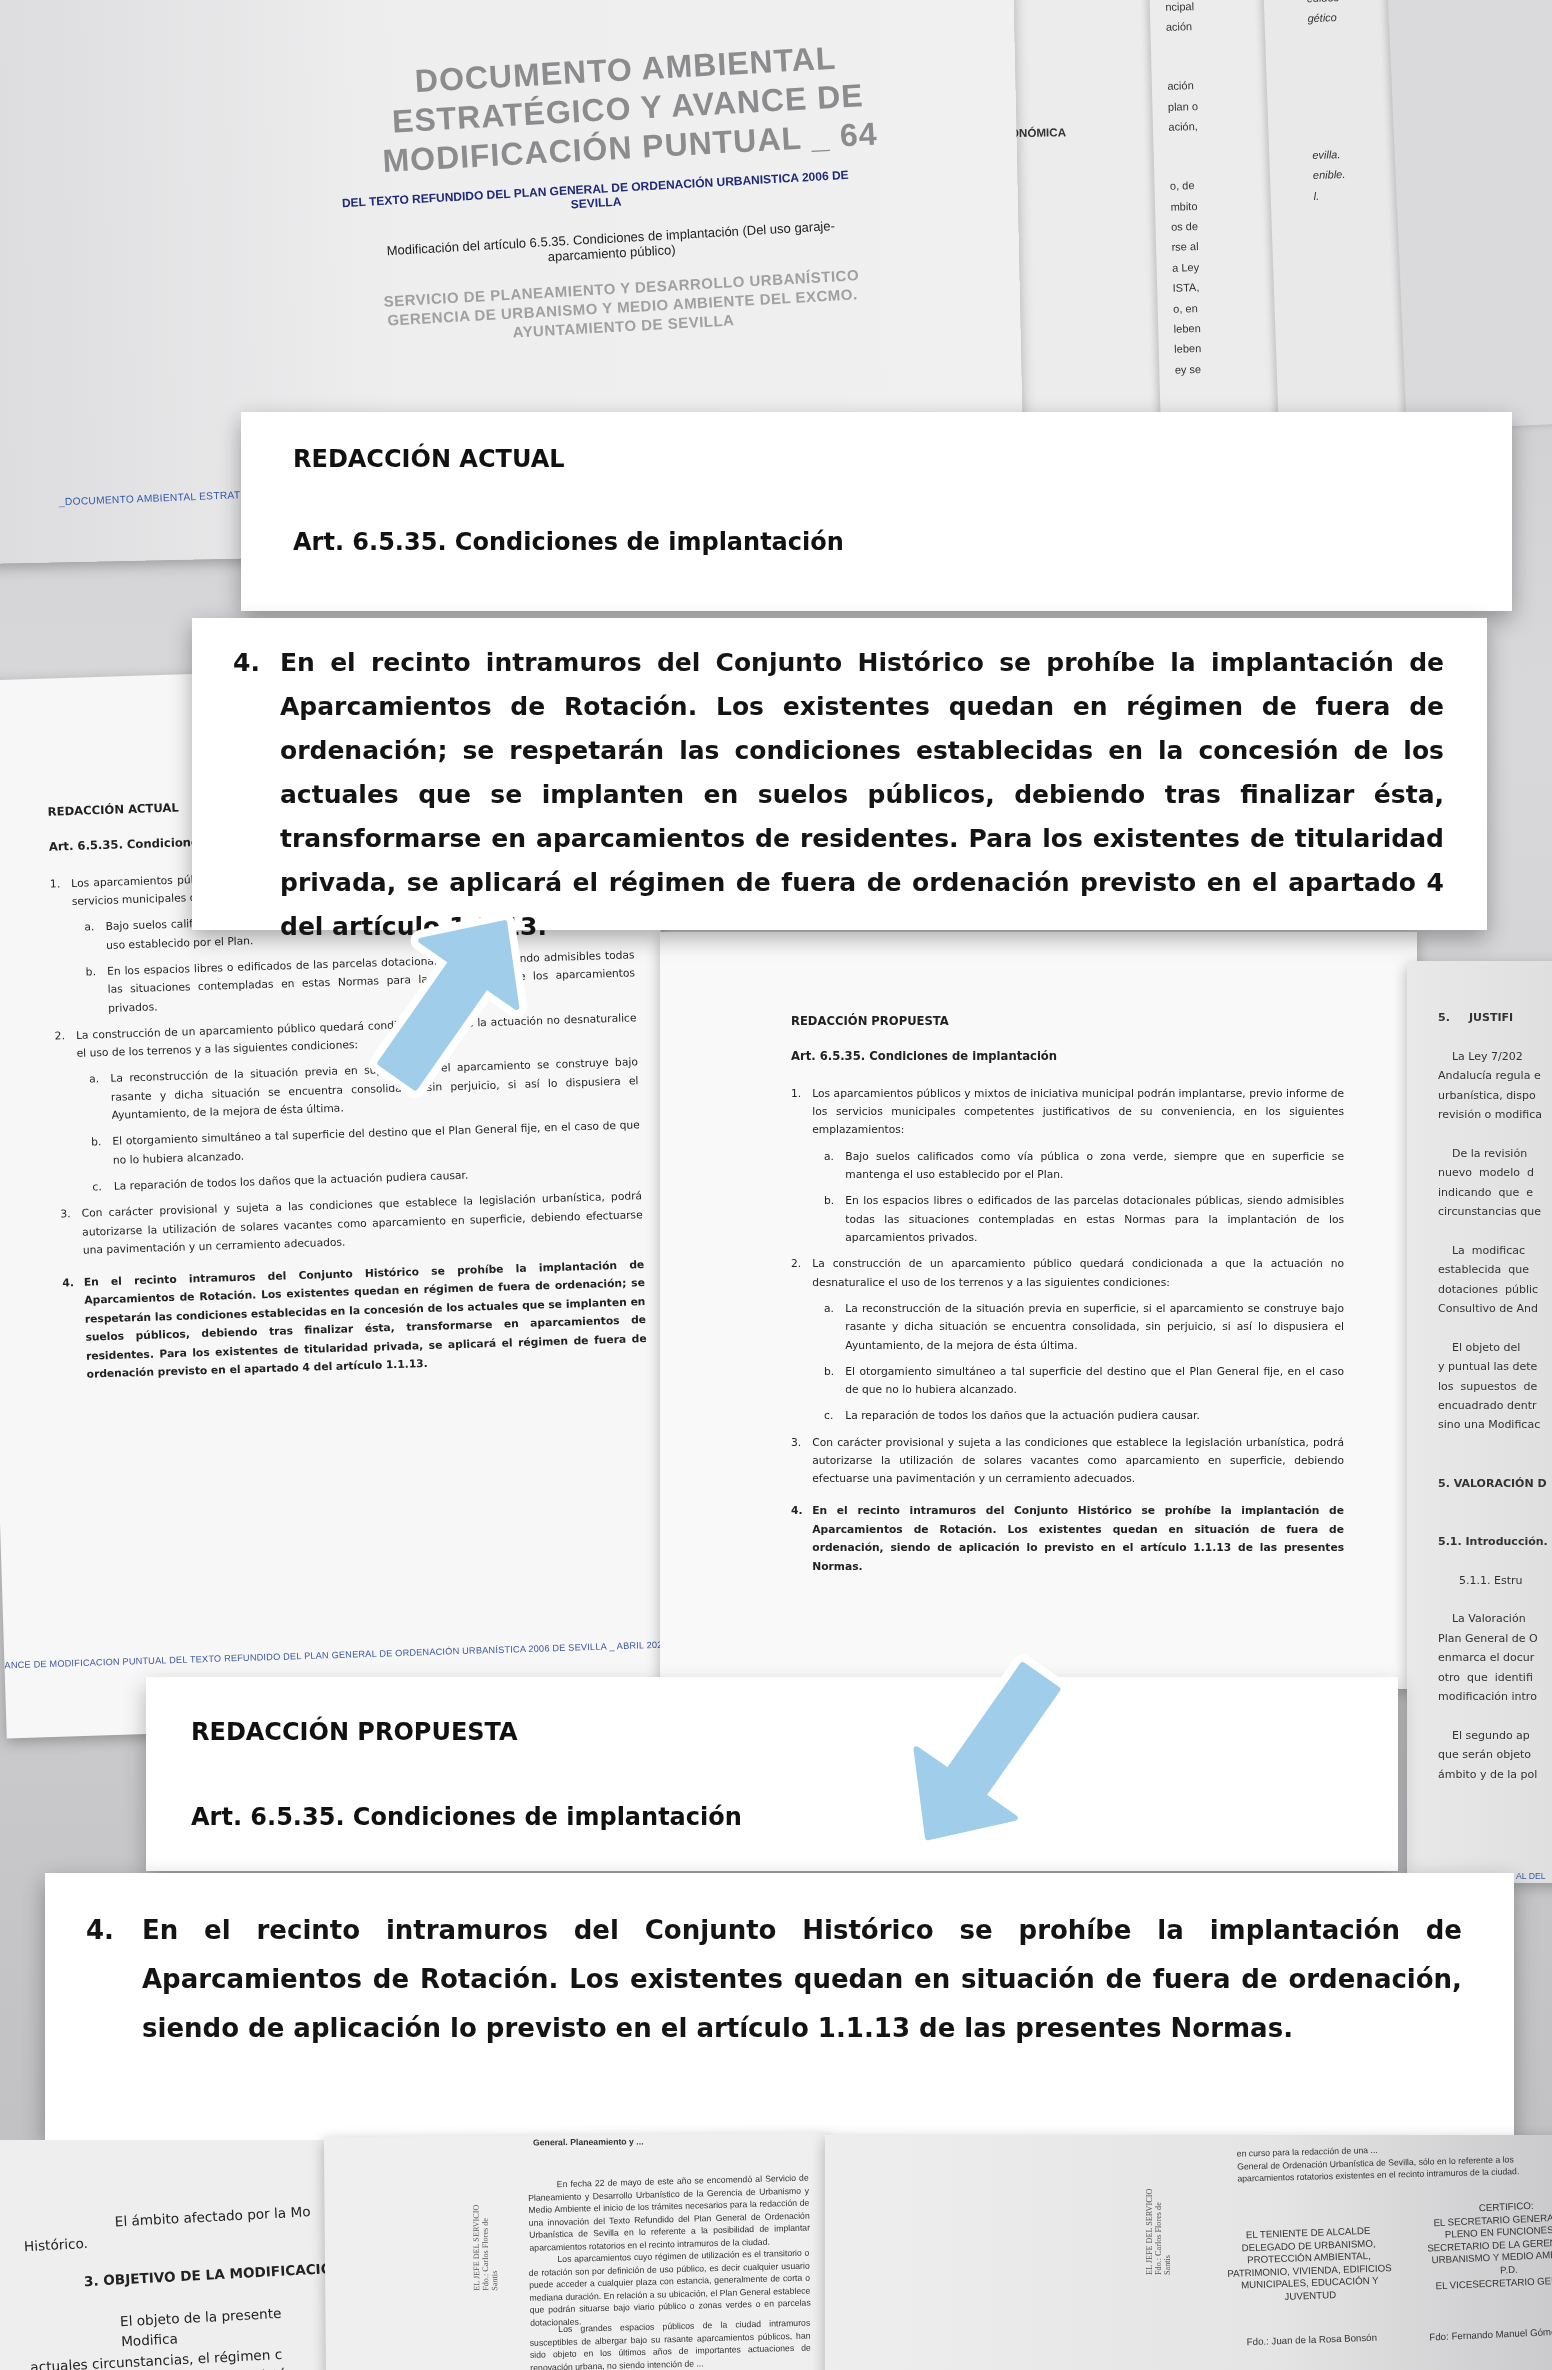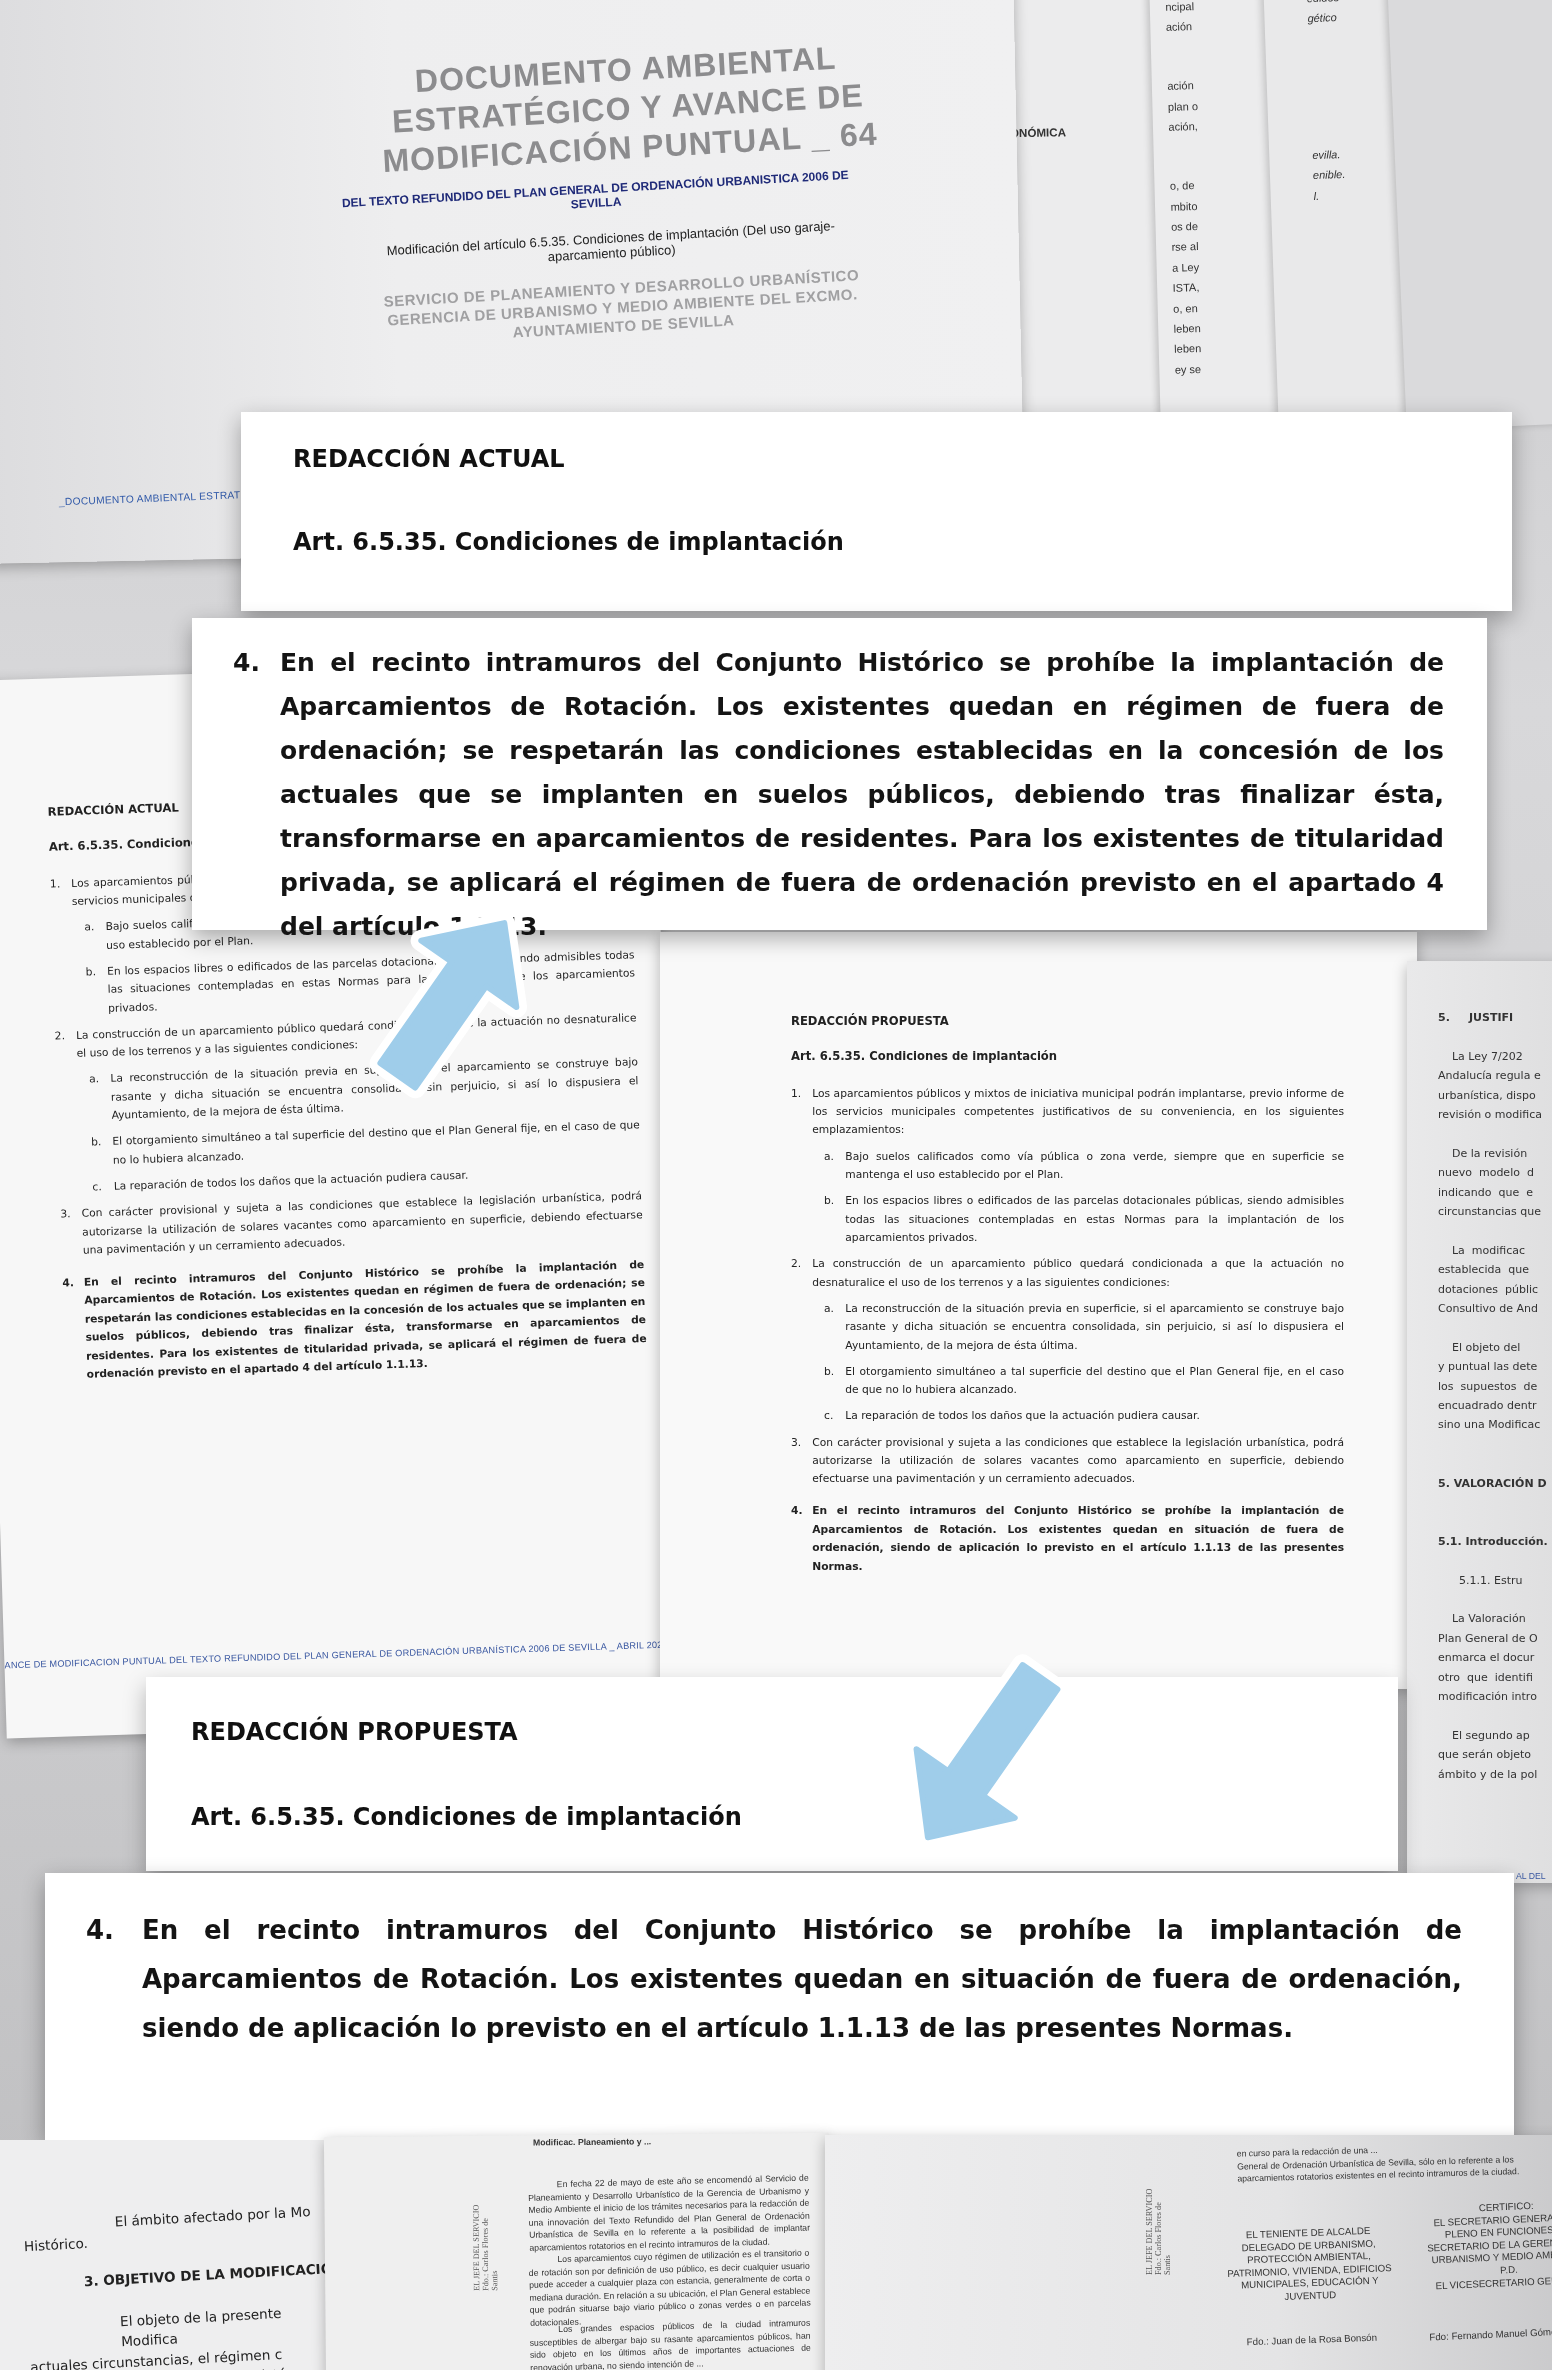--- a/index.html
+++ b/index.html
@@ -237,21 +237,21 @@
     <div style="margin-left:92px;">El ámbito afectado por la Mo</div>
     <div style="margin-bottom:17.5px;">Histórico.</div>
     <div style="font-weight:bold; margin-left:58px; margin-bottom:21.3px;">3. OBJETIVO DE LA MODIFICACIÓ</div>
     <div style="margin-left:92px;">El objeto de la presente Modifica</div>
     <div>actuales circunstancias, el régimen c</div>
     <div>recinto intramuros del Conjunto Histó</div>
   </div>
 </div>
 
 <div class="sheet" style="left:325px; top:2135px; width:505px; height:252px; background:#efefef; transform:rotate(-0.5deg);">
-  <div style="position:absolute; left:209px; top:1.9px; font-size:8.7px; font-weight:bold; color:#333; font-family:'Liberation Sans',sans-serif;">Modificac. Planeamiento y ...</div>
+  <div style="position:absolute; left:209px; top:1.9px; font-size:8.7px; font-weight:bold; color:#333; font-family:'Liberation Sans',sans-serif;">General. Planeamiento y ...</div>
   <div class="vertical" style="left:147px; top:68px; height:87px;">
     <span>EL JEFE DEL SERVICIO</span><br>
     <span>Fdo.: Carlos Flores de Santis</span>
   </div>
   <div class="tiny" style="position:absolute; left:204px; top:41px; width:281px; text-indent:29px; transform:rotate(-1deg);">En fecha 22 de mayo de este año se encomendó al Servicio de Planeamiento y Desarrollo Urbanístico de la Gerencia de Urbanismo y Medio Ambiente el inicio de los trámites necesarios para la redacción de una innovación del Texto Refundido del Plan General de Ordenación Urbanística de Sevilla en lo referente a la posibilidad de implantar aparcamientos rotatorios en el recinto intramuros de la ciudad.</div>
   <div class="tiny" style="position:absolute; left:204px; top:116px; width:281px; text-indent:29px; transform:rotate(-1deg);">Los aparcamientos cuyo régimen de utilización es el transitorio o de rotación son por definición de uso público, es decir cualquier usuario puede acceder a cualquier plaza con estancia, generalmente de corta o mediana duración. En relación a su ubicación, el Plan General establece que podrán situarse bajo viario público o zonas verdes o en parcelas dotacionales.</div>
   <div class="tiny" style="position:absolute; left:204px; top:186px; width:281px; text-indent:29px; transform:rotate(-1deg);">Los grandes espacios públicos de la ciudad intramuros susceptibles de albergar bajo su rasante aparcamientos públicos, han sido objeto en los últimos años de importantes actuaciones de renovación urbana, no siendo intención de ...</div>
 </div>
 
 <div class="sheet" style="left:825px; top:2135px; width:757px; height:252px; background:linear-gradient(90deg,#eeeeef,#e4e4e5 60%,#c8c8ca);">

